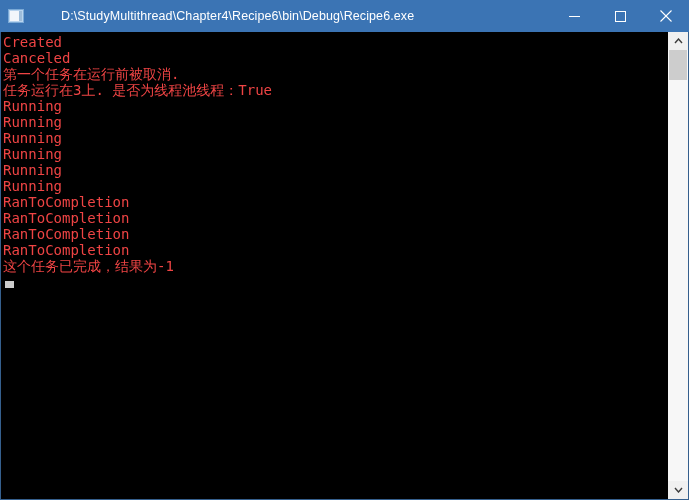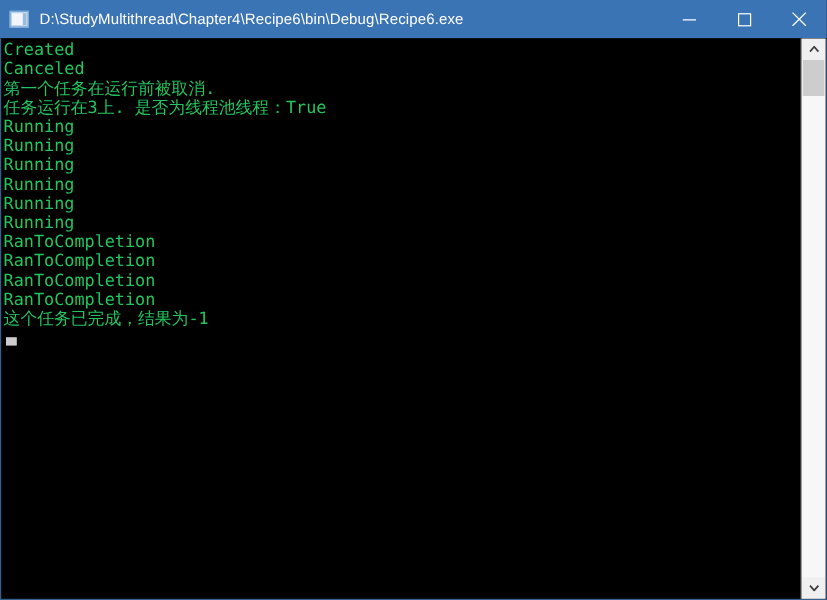--- a/index.html
+++ b/index.html
@@ -28,20 +28,21 @@
 
   
   .titlebar {
     position: relative;
     height: 32px;
     min-height: 32px;
     background: #3b74b4;
     display: flex;
     align-items: center;
     box-sizing: border-box;
+    gap: 28px;
   }
   .titlebar-icon {
     width: 16px;
     height: 14px;
     margin-left: 8px;
     margin-right: 9px;
     position: relative;
     flex: 0 0 auto;
   }
   .titlebar-icon .frame {
@@ -94,21 +95,21 @@
     box-sizing: border-box;
     border-left: 1px solid #355f8d;
     border-right: 1px solid #355f8d;
     border-bottom: 1px solid #355f8d;
     overflow: hidden;
   }
 
   .console-text {
     flex: 1 1 auto;
     padding: 2px 0 0 2px;
-    color: #22c55e;
+    color: #ef4444;
     font-family: "DejaVu Sans Mono", monospace;
     font-size: 14px;
     line-height: 16px;
     white-space: pre;
     overflow: hidden;
     position: relative;
   }
   .line {
     height: 16px;
     white-space: pre;

